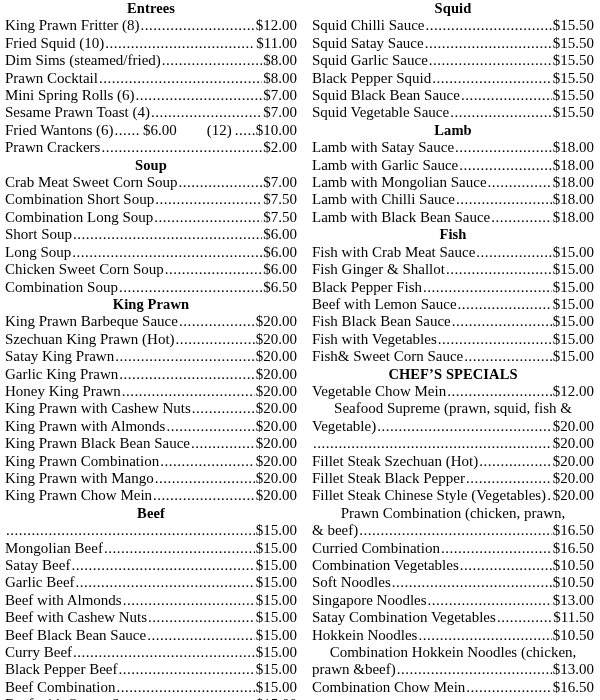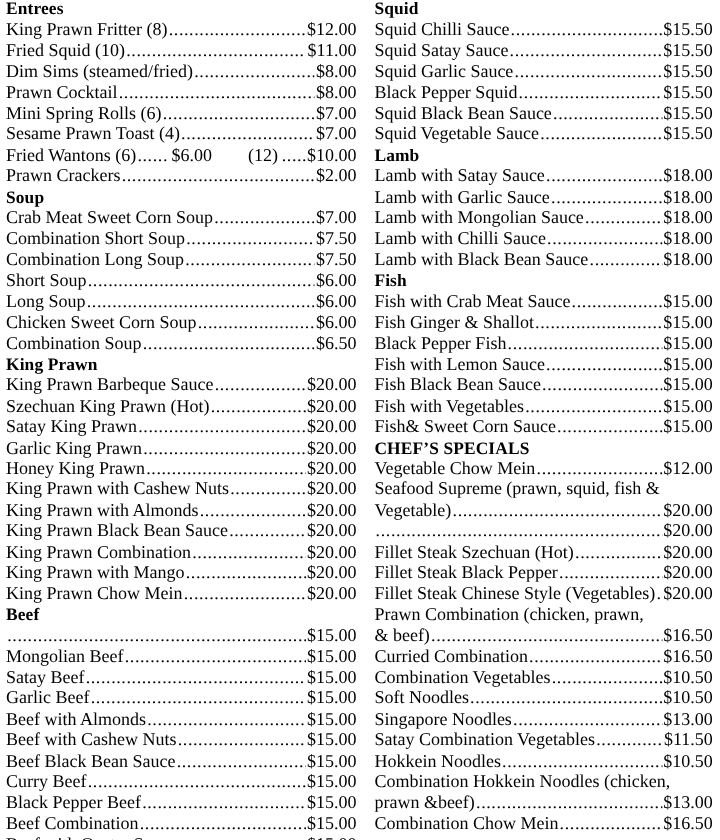--- a/index.html
+++ b/index.html
@@ -28,20 +28,21 @@
     padding: 0 3px 0 5px;
   }
   .col-right {
     width: 300px;
     padding: 0 6px 0 12px;
   }
   .section {
     display: block;
   }
   .section-header {
+    text-align: center;
     font-weight: bold;
     font-size: 14.5px;
     line-height: 17.4px;
     letter-spacing: 0.1px;
   }
   .items {
     display: block;
   }
   .row {
     display: flex;
@@ -62,20 +63,21 @@
   }
   .row .price {
     flex: 0 0 auto;
   }
   
   .row-wrap-first {
     display: block;
     font-size: 15px;
     line-height: 17.4px;
     white-space: nowrap;
+    text-align: center;
   }
   
   .row .mid {
     flex: 0 0 auto;
     padding: 0 2px;
   }
   .row .gap {
     flex: 0 0 auto;
     width: 26px;
   }
@@ -372,21 +374,21 @@
             <span class="name">Fish Ginger &amp; Shallot</span>
             <span class="leader">........................................................................................................................................................................................................</span>
             <span class="price">$15.00</span>
           </div>
           <div class="row">
             <span class="name">Black Pepper Fish</span>
             <span class="leader">........................................................................................................................................................................................................</span>
             <span class="price">$15.00</span>
           </div>
           <div class="row">
-            <span class="name">Fish with Lemon Sauce</span>
+            <span class="name">Beef with Lemon Sauce</span>
             <span class="leader">........................................................................................................................................................................................................</span>
             <span class="price">$15.00</span>
           </div>
           <div class="row">
             <span class="name">Fish Black Bean Sauce</span>
             <span class="leader">........................................................................................................................................................................................................</span>
             <span class="price">$15.00</span>
           </div>
           <div class="row">
             <span class="name">Fish with Vegetables</span>

